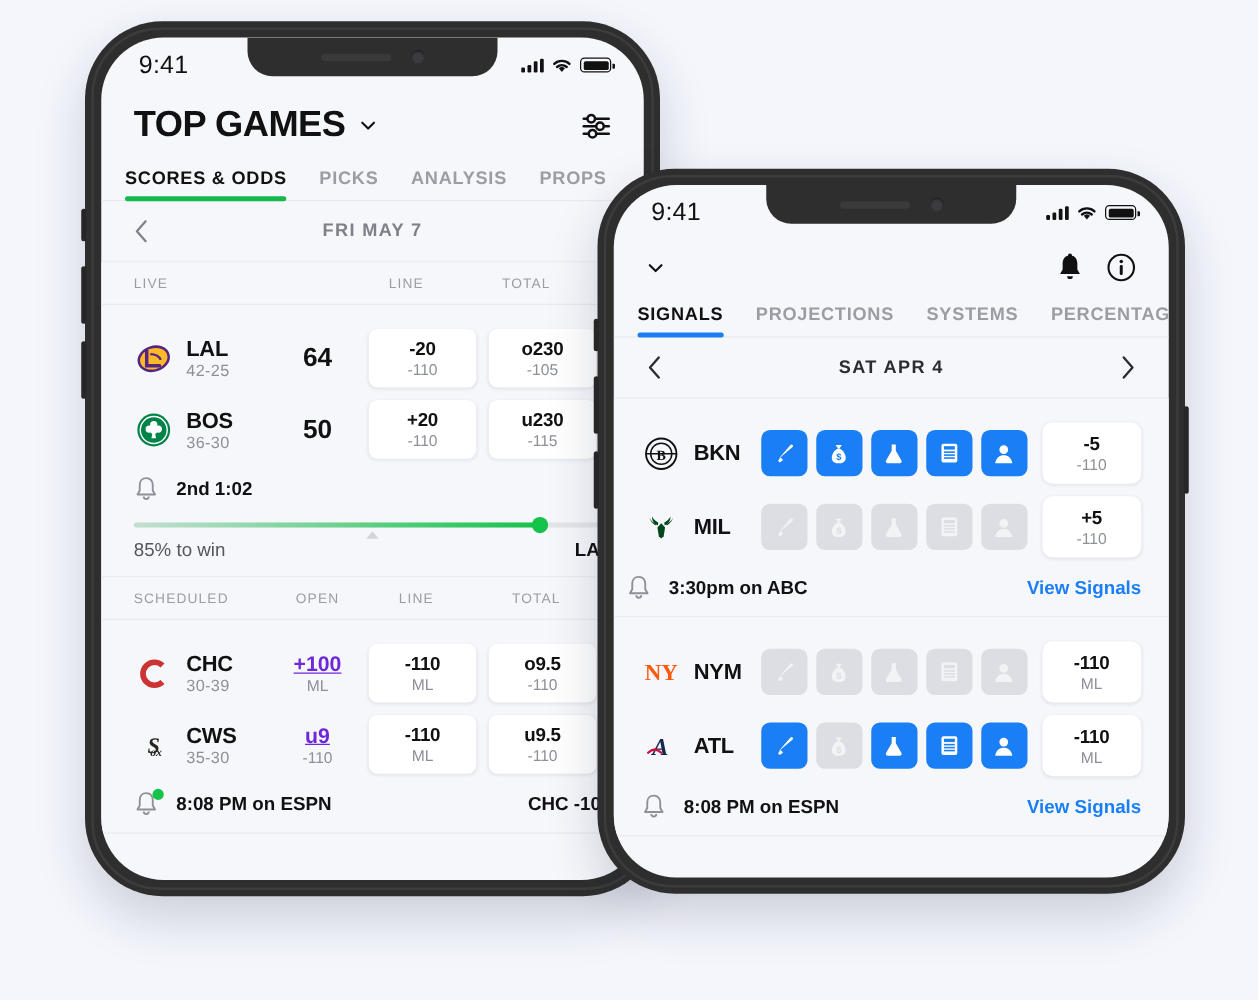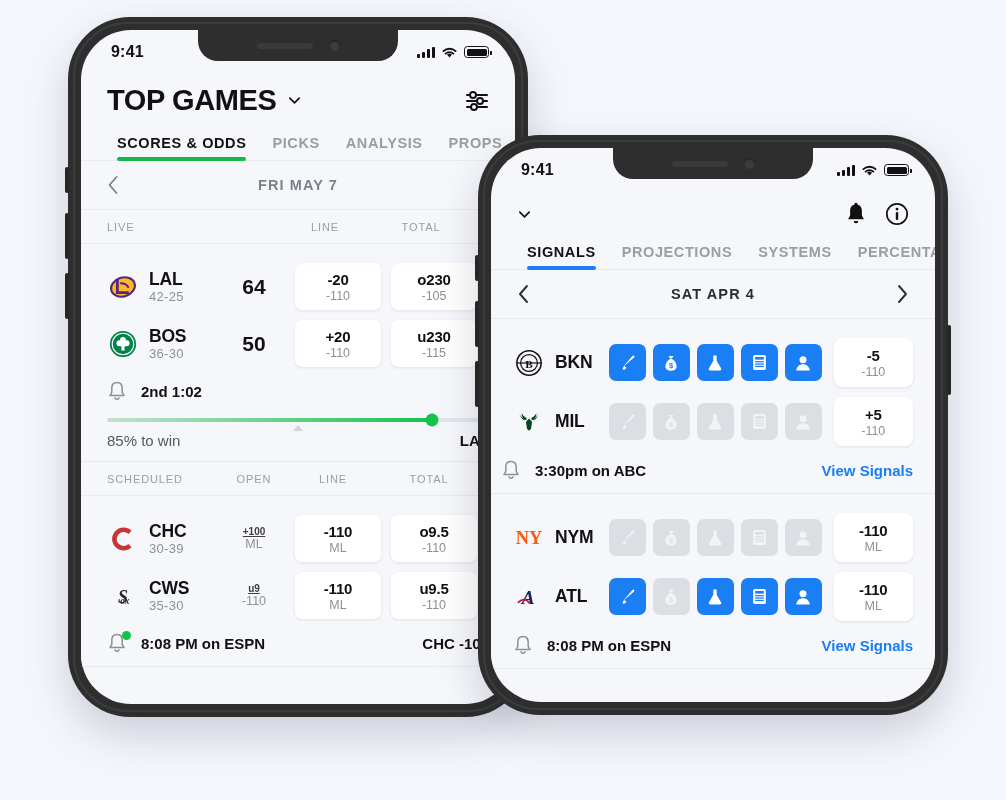--- a/index.html
+++ b/index.html
@@ -50,21 +50,21 @@
     position: absolute; background: #262626; border-radius: 3px;
   }
   .btn-left  { left: -3px; width: 4px; }
   .btn-right { right: -3px; width: 4px; }
 
   
   .statusbar {
     position: relative; z-index: 31;
     height: 44px; display: flex; align-items: center;
     justify-content: space-between; padding: 0 26px 0 30px;
-    font-size: 16px; font-weight: bold; color: #111;
+    font-size: 20px; font-weight: normal; color: #111;
   }
   .status-time { letter-spacing: .2px; }
   .status-icons { display: flex; align-items: center; gap: 6px; }
   .sig { display: flex; align-items: flex-end; gap: 2px; height: 11px; }
   .sig i { display:block; width: 3px; background: #111; border-radius: 1px; }
   .sig i:nth-child(1){ height: 4px; }
   .sig i:nth-child(2){ height: 6px; }
   .sig i:nth-child(3){ height: 9px; }
   .sig i:nth-child(4){ height: 11px; }
   .batt {
@@ -81,21 +81,21 @@
     padding: 10px 26px 12px 26px;
   }
   .title-wrap { display: flex; align-items: center; gap: 11px; }
   .app-title { font-size: 29px; font-weight: 800; letter-spacing: -0.4px; color: #111; }
   .chev-down { width: 15px; height: 15px; }
   .hdr-actions { display: flex; align-items: center; gap: 18px; }
 
   
   .tabs {
     display: flex; align-items: flex-end; gap: 26px;
-    padding: 6px 26px 0 36px;
+    padding: 6px 26px 0 19px;
     border-bottom: 1px solid #e8eaef;
     white-space: nowrap;
   }
   .tab {
     font-size: 14.5px; font-weight: bold; color: #9b9da4;
     letter-spacing: .6px; padding-bottom: 9px; position: relative;
   }
   .tab.active { color: #111; }
   .tab.active::after {
     content:""; position:absolute; left:0; right:0; bottom:-1px;
@@ -121,21 +121,21 @@
   
   .game { background:#f6f7fb; border-bottom: 1px solid #e8eaef; padding: 14px 0 12px 0; }
   .team-row { display: flex; align-items: center; padding: 5px 26px; }
   .logo { width: 31px; height: 31px; flex: 0 0 31px; margin-right: 11px;
           display:flex; align-items:center; justify-content:center; }
   .team-name { width: 74px; }
   .team-abbr { font-size: 17.5px; font-weight: 800; color: #111; line-height: 1.15; letter-spacing: -.2px; }
   .team-rec  { font-size: 13px; color: #8d9098; letter-spacing: .3px; }
   .score { font-size: 21px; font-weight: 800; color: #111; width: 62px; text-align: center; }
   .open-cell { width: 62px; text-align: center; }
-  .open-main { font-size: 10px; font-weight: bold; color: #404040; text-decoration: underline; }
+  .open-main { font-size: 17px; font-weight: bold; color: #6d28d9; text-decoration: underline; }
   .open-sub  { font-size: 12.5px; color: #8d9098; }
   .odd-box {
     width: 86px; margin-left: 10px; background: #fff; border-radius: 7px;
     padding: 8px 0 7px 0; text-align: center;
     box-shadow: 0 1px 3px rgba(30,35,60,.10);
   }
   .odd-main { font-size: 15px; font-weight: 800; color: #111; letter-spacing: -.2px; }
   .odd-sub  { font-size: 12.5px; color: #8d9098; margin-top: 1px; }
 
   .game-foot { display:flex; align-items:center; padding: 8px 26px 0 26px; }

